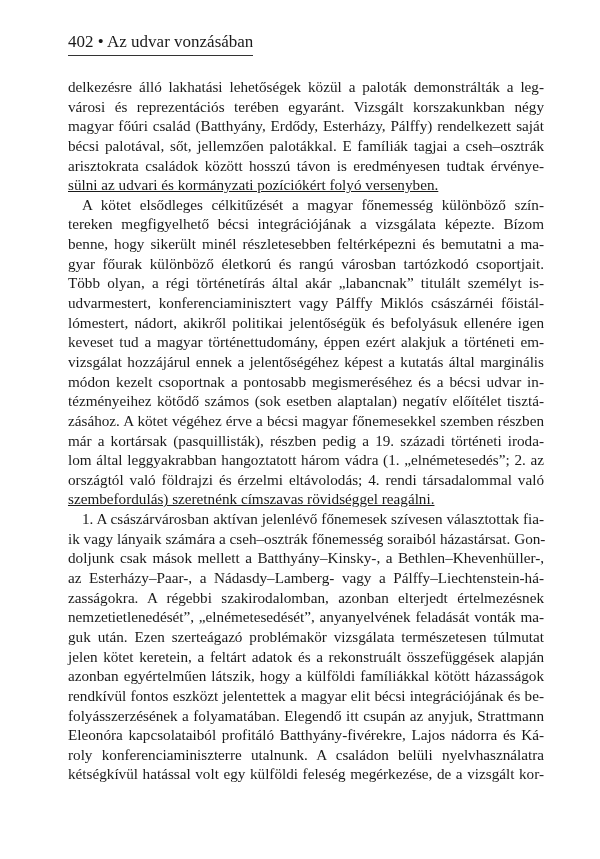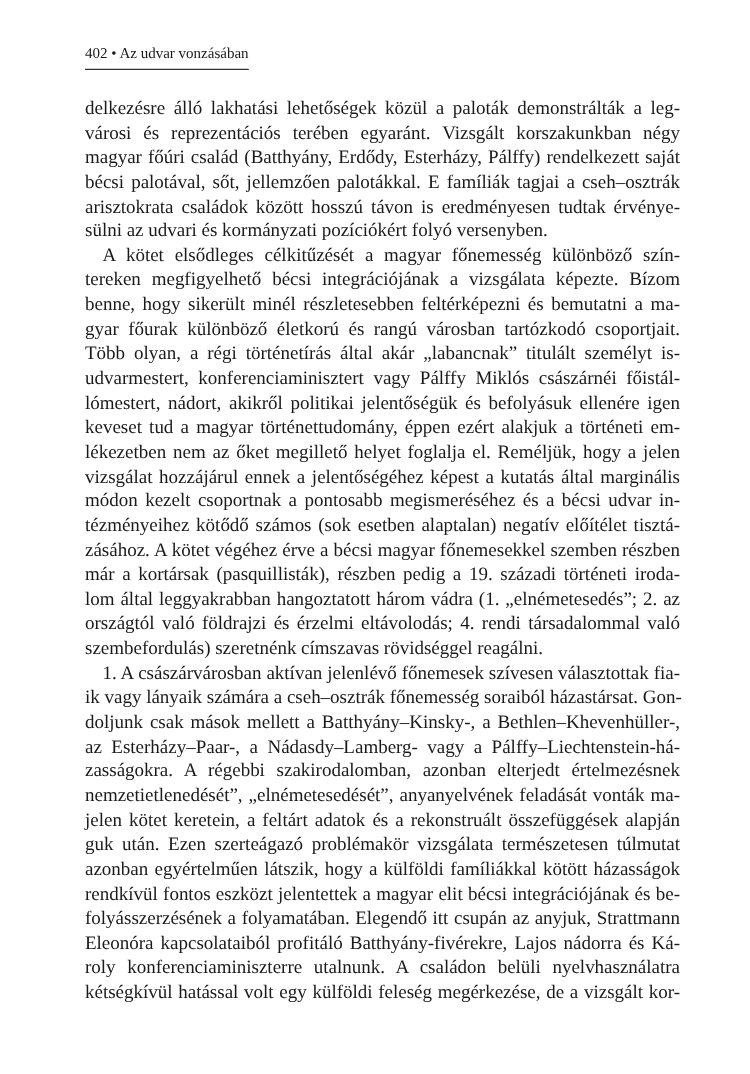--- a/index.html
+++ b/index.html
@@ -4,34 +4,34 @@
 <style>
   html, body { margin: 0; padding: 0; }
   body {
     width: 600px; height: 859px; background: #ffffff; overflow: hidden;
     position: relative;
     font-family: "Liberation Serif", "DejaVu Serif", serif;
     color: #1a1a1a;
   }
   .page-header {
     position: absolute; left: 68px; top: 33px;
-    font-size: 12px; line-height: 18px;
+    font-size: 17px; line-height: 18px;
     padding-bottom: 4px;
     border-bottom: 1px solid #333;
     white-space: nowrap;
   }
   .body-text {
     position: absolute; left: 68px; top: 77px; width: 476px;
     font-size: 15.2px; line-height: 19.65px;
   }
   .line {
     display: block; text-align: justify; text-align-last: justify;
     white-space: nowrap; height: 19.65px; overflow: visible;
   }
-  .line.last { text-align-last: left; }
+  .line.last { text-align-last: left; text-decoration: underline; }
   .line.indent { padding-left: 14px; }
 </style>
 </head>
 <body>
 
 <div class="page-header">
   <span>402</span>
   <span>•</span>
   <span>Az udvar vonzásában</span>
 </div>
@@ -47,39 +47,38 @@
   </div>
   <div>
     <span class="line indent">A kötet elsődleges célkitűzését a magyar főnemesség különböző szín-</span>
     <span class="line">tereken megfigyelhető bécsi integrációjának a vizsgálata képezte. Bízom</span>
     <span class="line">benne, hogy sikerült minél részletesebben feltérképezni és bemutatni a ma-</span>
     <span class="line">gyar főurak különböző életkorú és rangú városban tartózkodó csoportjait.</span>
     <span class="line">Több olyan, a régi történetírás által akár „labancnak” titulált személyt is-</span>
     <span class="line">udvarmestert, konferenciaminisztert vagy Pálffy Miklós császárnéi főistál-</span>
     <span class="line">lómestert, nádort, akikről politikai jelentőségük és befolyásuk ellenére igen</span>
     <span class="line">keveset tud a magyar történettudomány, éppen ezért alakjuk a történeti em-</span>
-    <span class="line">lékezetben nem az őket megillető helyet foglalja el. Reméljük, hogy a jelen</span>
     <span class="line">vizsgálat hozzájárul ennek a jelentőségéhez képest a kutatás által marginális</span>
     <span class="line">módon kezelt csoportnak a pontosabb megismeréséhez és a bécsi udvar in-</span>
     <span class="line">tézményeihez kötődő számos (sok esetben alaptalan) negatív előítélet tisztá-</span>
     <span class="line">zásához. A kötet végéhez érve a bécsi magyar főnemesekkel szemben részben</span>
     <span class="line">már a kortársak (pasquillisták), részben pedig a 19. századi történeti iroda-</span>
     <span class="line">lom által leggyakrabban hangoztatott három vádra (1. „elnémetesedés”; 2. az</span>
     <span class="line">országtól való földrajzi és érzelmi eltávolodás; 4. rendi társadalommal való</span>
     <span class="line last">szembefordulás) szeretnénk címszavas rövidséggel reagálni.</span>
   </div>
   <div>
     <span class="line indent">1. A császárvárosban aktívan jelenlévő főnemesek szívesen választottak fia-</span>
     <span class="line">ik vagy lányaik számára a cseh–osztrák főnemesség soraiból házastársat. Gon-</span>
     <span class="line">doljunk csak mások mellett a Batthyány–Kinsky-, a Bethlen–Khevenhüller-,</span>
     <span class="line">az Esterházy–Paar-, a Nádasdy–Lamberg- vagy a Pálffy–Liechtenstein-há-</span>
     <span class="line">zasságokra. A régebbi szakirodalomban, azonban elterjedt értelmezésnek</span>
     <span class="line">nemzetietlenedését”, „elnémetesedését”, anyanyelvének feladását vonták ma-</span>
+    <span class="line">guk után. Ezen szerteágazó problémakör vizsgálata természetesen túlmutat</span>
     <span class="line">jelen kötet keretein, a feltárt adatok és a rekonstruált összefüggések alapján</span>
-    <span class="line">guk után. Ezen szerteágazó problémakör vizsgálata természetesen túlmutat</span>
     <span class="line">azonban egyértelműen látszik, hogy a külföldi famíliákkal kötött házasságok</span>
     <span class="line">rendkívül fontos eszközt jelentettek a magyar elit bécsi integrációjának és be-</span>
     <span class="line">folyásszerzésének a folyamatában. Elegendő itt csupán az anyjuk, Strattmann</span>
     <span class="line">Eleonóra kapcsolataiból profitáló Batthyány-fivérekre, Lajos nádorra és Ká-</span>
     <span class="line">roly konferenciaminiszterre utalnunk. A családon belüli nyelvhasználatra</span>
     <span class="line">kétségkívül hatással volt egy külföldi feleség megérkezése, de a vizsgált kor-</span>
 
   </div>
 </div>
 

